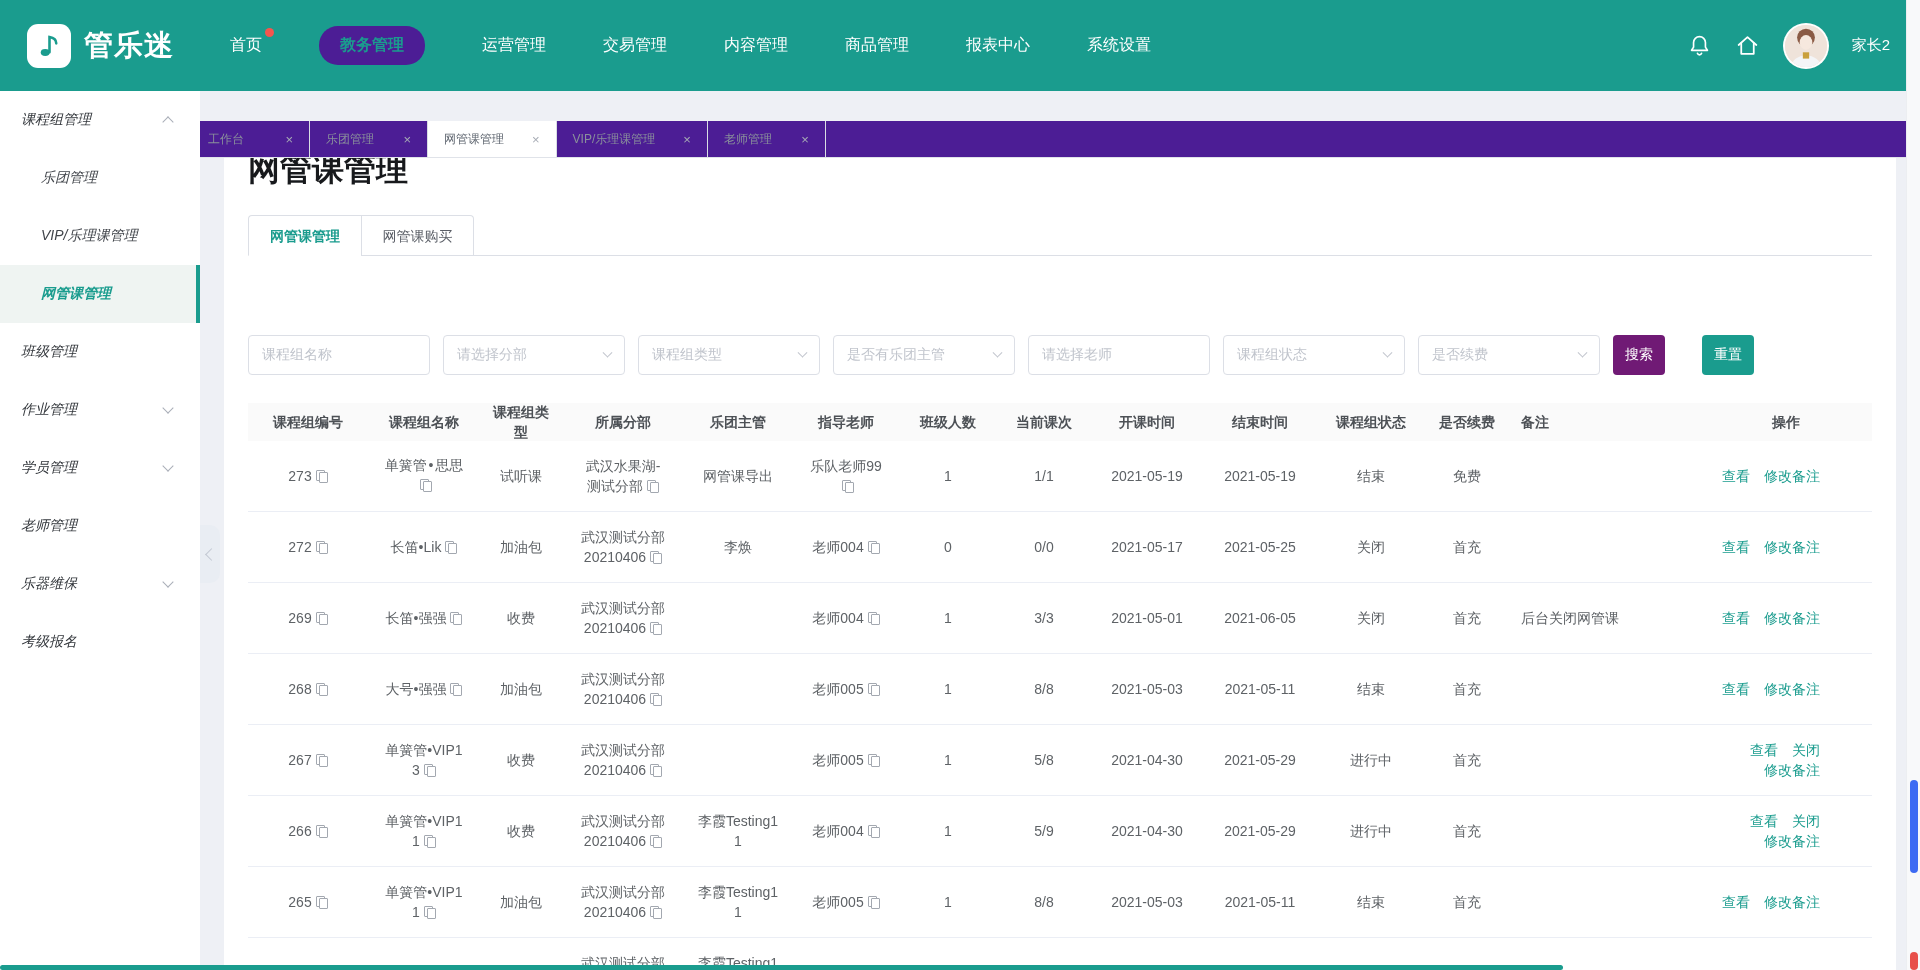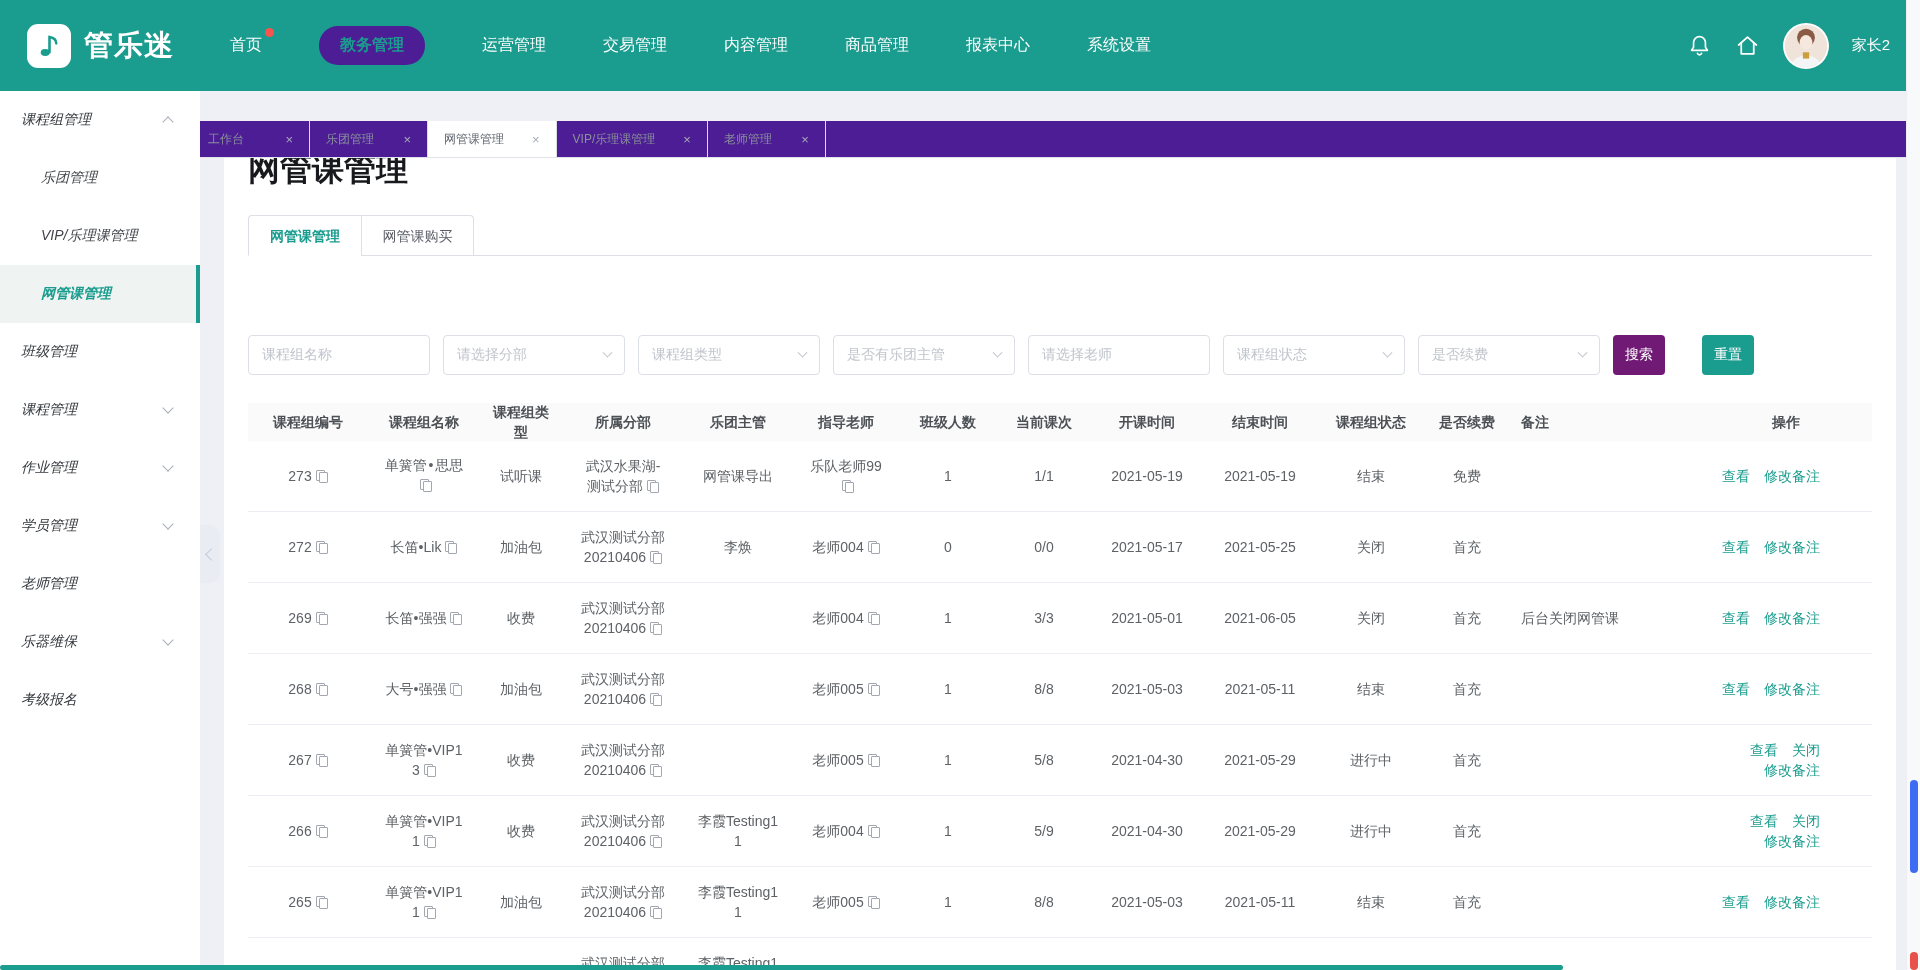--- a/index.html
+++ b/index.html
@@ -171,21 +171,20 @@
       <span class="x">×</span>
     </div>
   </div>
 
 <div class="sidebar">
     <div class="side-item">课程组管理<span class="chev up"></span></div>
     <div class="side-item sub">乐团管理</div>
     <div class="side-item sub">VIP/乐理课管理</div>
     <div class="side-item sub active">网管课管理</div>
     <div class="side-item">班级管理</div>
-    <div class="side-item">课程管理<span class="chev down"></span></div>
     <div class="side-item">作业管理<span class="chev down"></span></div>
     <div class="side-item">学员管理<span class="chev down"></span></div>
     <div class="side-item">老师管理</div>
     <div class="side-item">乐器维保<span class="chev down"></span></div>
     <div class="side-item">考级报名</div>
   </div>
 <div class="collapse-handle">
   <span class="chev-left"></span>
 </div>
 

